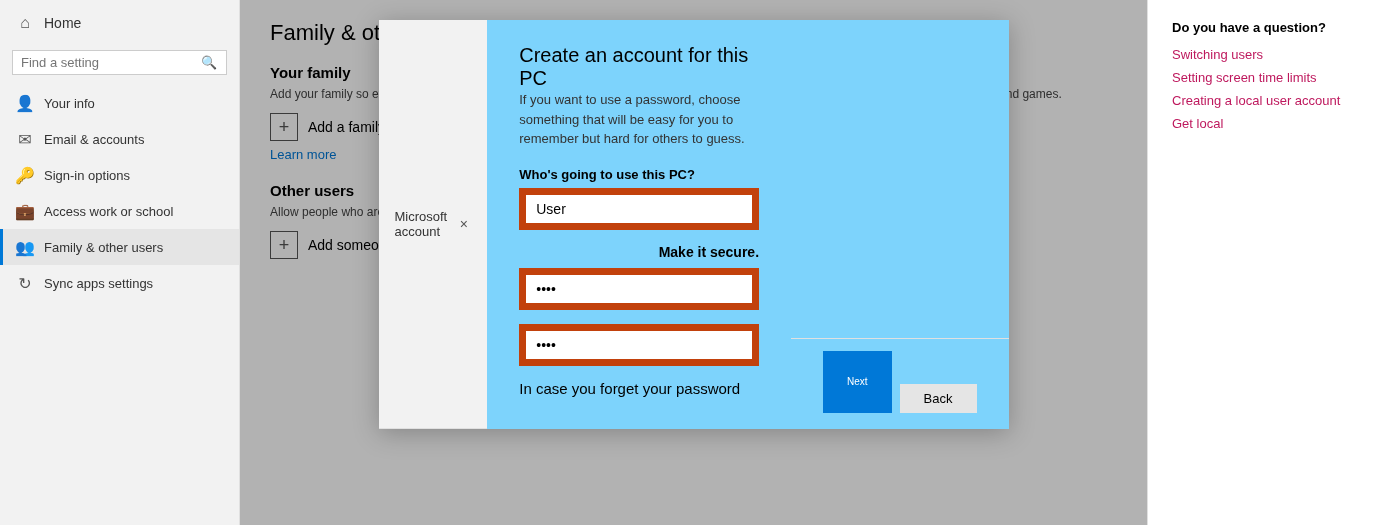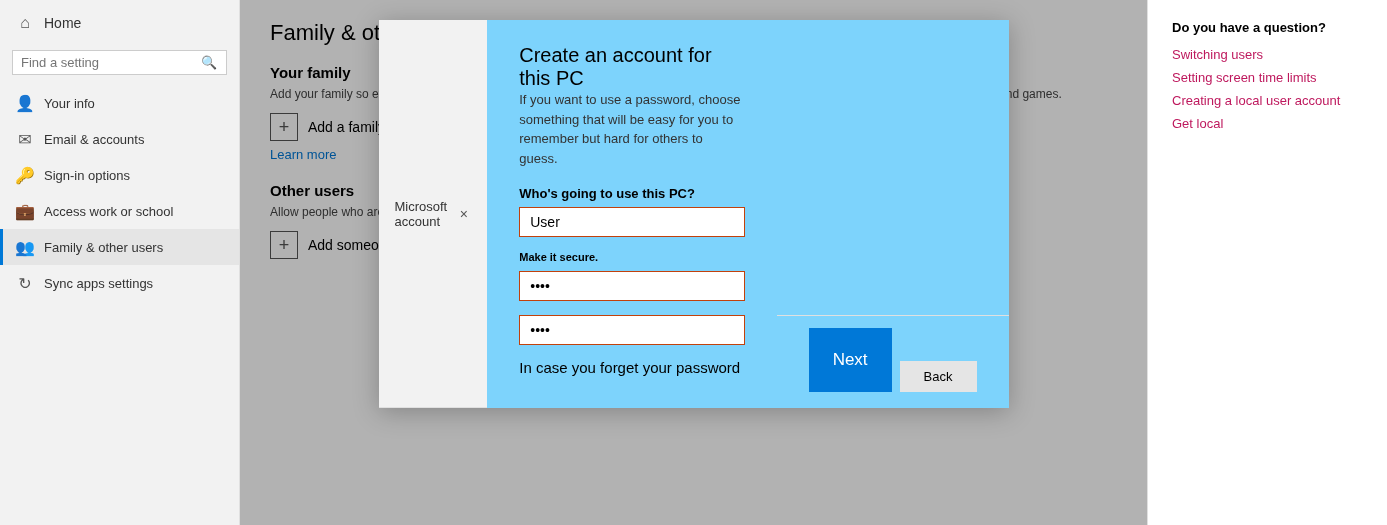--- a/index.html
+++ b/index.html
@@ -228,32 +228,33 @@
       line-height: 1.5;
     }
     .field-label {
       font-size: 13px;
       font-weight: 600;
       margin-bottom: 6px;
       color: #000;
     }
     .text-input {
       width: 100%;
-      border: 1px solid #c2410c;
+      border: 7px solid #c2410c;
       padding: 6px 10px;
       font-size: 14px;
       outline: none;
       margin-bottom: 14px;
       font-family: inherit;
     }
     .secure-label {
-      font-size: 11px;
+      font-size: 14px;
       font-weight: 600;
       margin-bottom: 8px;
       color: #000;
+      text-align: right;
     }
     .forget-label {
       font-size: 15px;
       font-weight: 400;
       margin-bottom: 8px;
       color: #000;
     }
     .dropdown-list {
       border: 1px solid #888;
       width: 100%;
@@ -275,21 +276,21 @@
       gap: 8px;
       padding: 12px 32px 16px 32px;
       border-top: 1px solid #e0e0e0;
       margin-top: auto;
     }
     .btn-primary {
       background: #0078d7;
       color: #fff;
       border: none;
       padding: 22px 24px;
-      font-size: 17px;
+      font-size: 10px;
       cursor: pointer;
       font-family: inherit;
     }
     .btn-secondary {
       background: #e5e5e5;
       color: #000;
       border: none;
       padding: 7px 24px;
       font-size: 13px;
       cursor: pointer;

